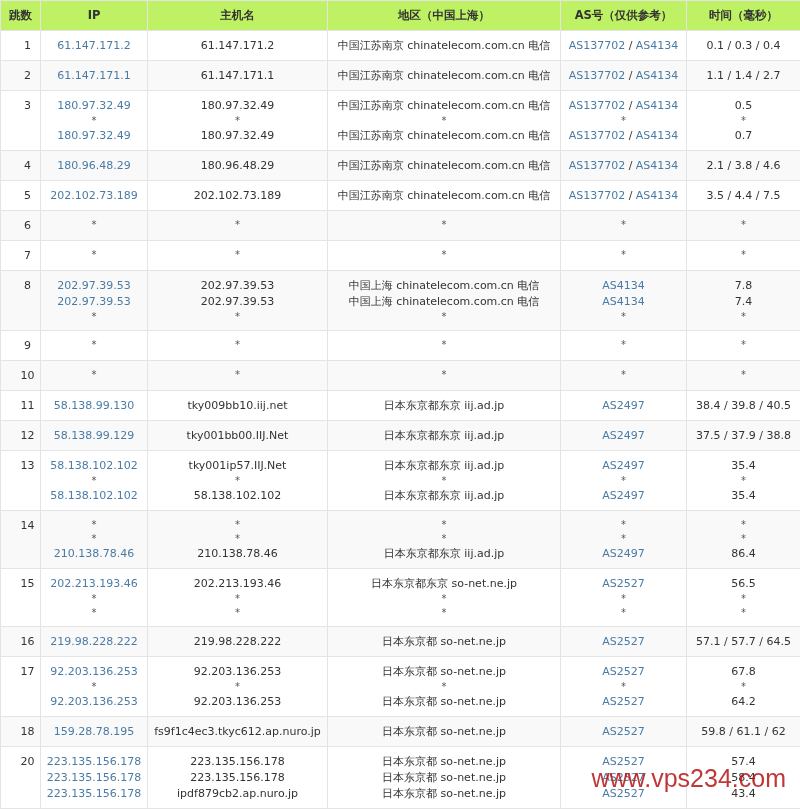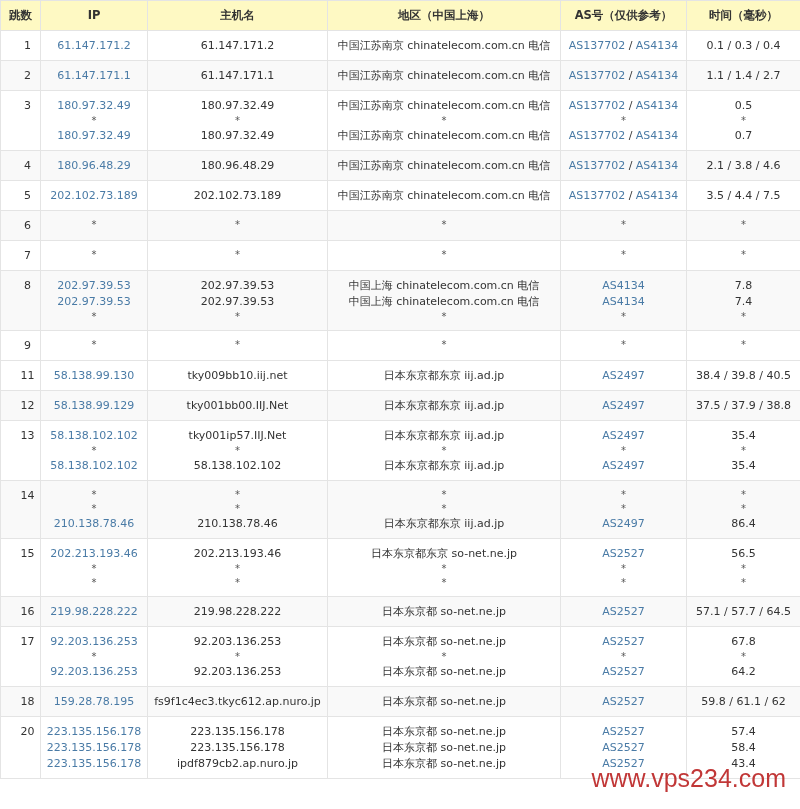--- a/index.html
+++ b/index.html
@@ -1,19 +1,19 @@
 <!DOCTYPE html>
 <html><head>
 <meta charset="utf-8">
 <style>
   html, body { margin: 0; padding: 0; background: #ffffff; }
   body { width: 800px; height: 809px; overflow: hidden; position: relative; font-family: "DejaVu Sans", "Liberation Sans", sans-serif; }
   table.trace { border-collapse: collapse; width: 800px; table-layout: fixed; font-size: 11px; color: #333333; }
   table.trace th, table.trace td { border: 1px solid #e4e4e4; text-align: center; vertical-align: top; padding: 0; }
-  table.trace th { height: 29px; line-height: 29px; font-weight: bold; font-size: 11.5px; color: #333; background: #fef9c3; }
+  table.trace th { height: 29px; line-height: 29px; font-weight: bold; font-size: 11.5px; color: #333; background: #bef264; }
   table.trace td { padding-top: 7px; padding-bottom: 6px; line-height: 16px; }
   table.trace tr.row-odd td { background: #f9f9f9; }
   table.trace tr.row-even td { background: #ffffff; }
   td.hop { text-align: left; padding-left: 14px !important; }
   .line { display: block; white-space: nowrap; height: 16px; }
   .line.star { height: 14px; line-height: 14px; font-size: 10px; color: #555; }
   .ip-link { color: #4a7ba6; cursor: pointer; }
   .as-link { color: #4a7ba6; cursor: pointer; }
   .sep { color: #333; }
   .watermark { position: absolute; right: 14px; bottom: 16px; font-family: "Liberation Sans", sans-serif; font-size: 25px; color: #b91c1c; opacity: 0.88; letter-spacing: 0px; pointer-events: none; }
@@ -222,20 +222,38 @@
         <td>
           <span class="line star"><span>*</span></span>
         </td>
         <td>
           <span class="line star"><span>*</span></span>
         </td>
         <td>
           <span class="line star"><span>*</span></span>
         </td>
       </tr>
+      <tr class="row-odd">
+        <td class="hop">10</td>
+        <td>
+          <span class="line star"><span>*</span></span>
+        </td>
+        <td>
+          <span class="line star"><span>*</span></span>
+        </td>
+        <td>
+          <span class="line star"><span>*</span></span>
+        </td>
+        <td>
+          <span class="line star"><span>*</span></span>
+        </td>
+        <td>
+          <span class="line star"><span>*</span></span>
+        </td>
+      </tr>
       <tr class="row-even">
         <td class="hop">11</td>
         <td>
           <span class="line"><span class="ip-link">58.138.99.130</span></span>
         </td>
         <td>
           <span class="line"><span>tky009bb10.iij.net</span></span>
         </td>
         <td>
           <span class="line"><span>日本东京都东京 iij.ad.jp</span></span>

